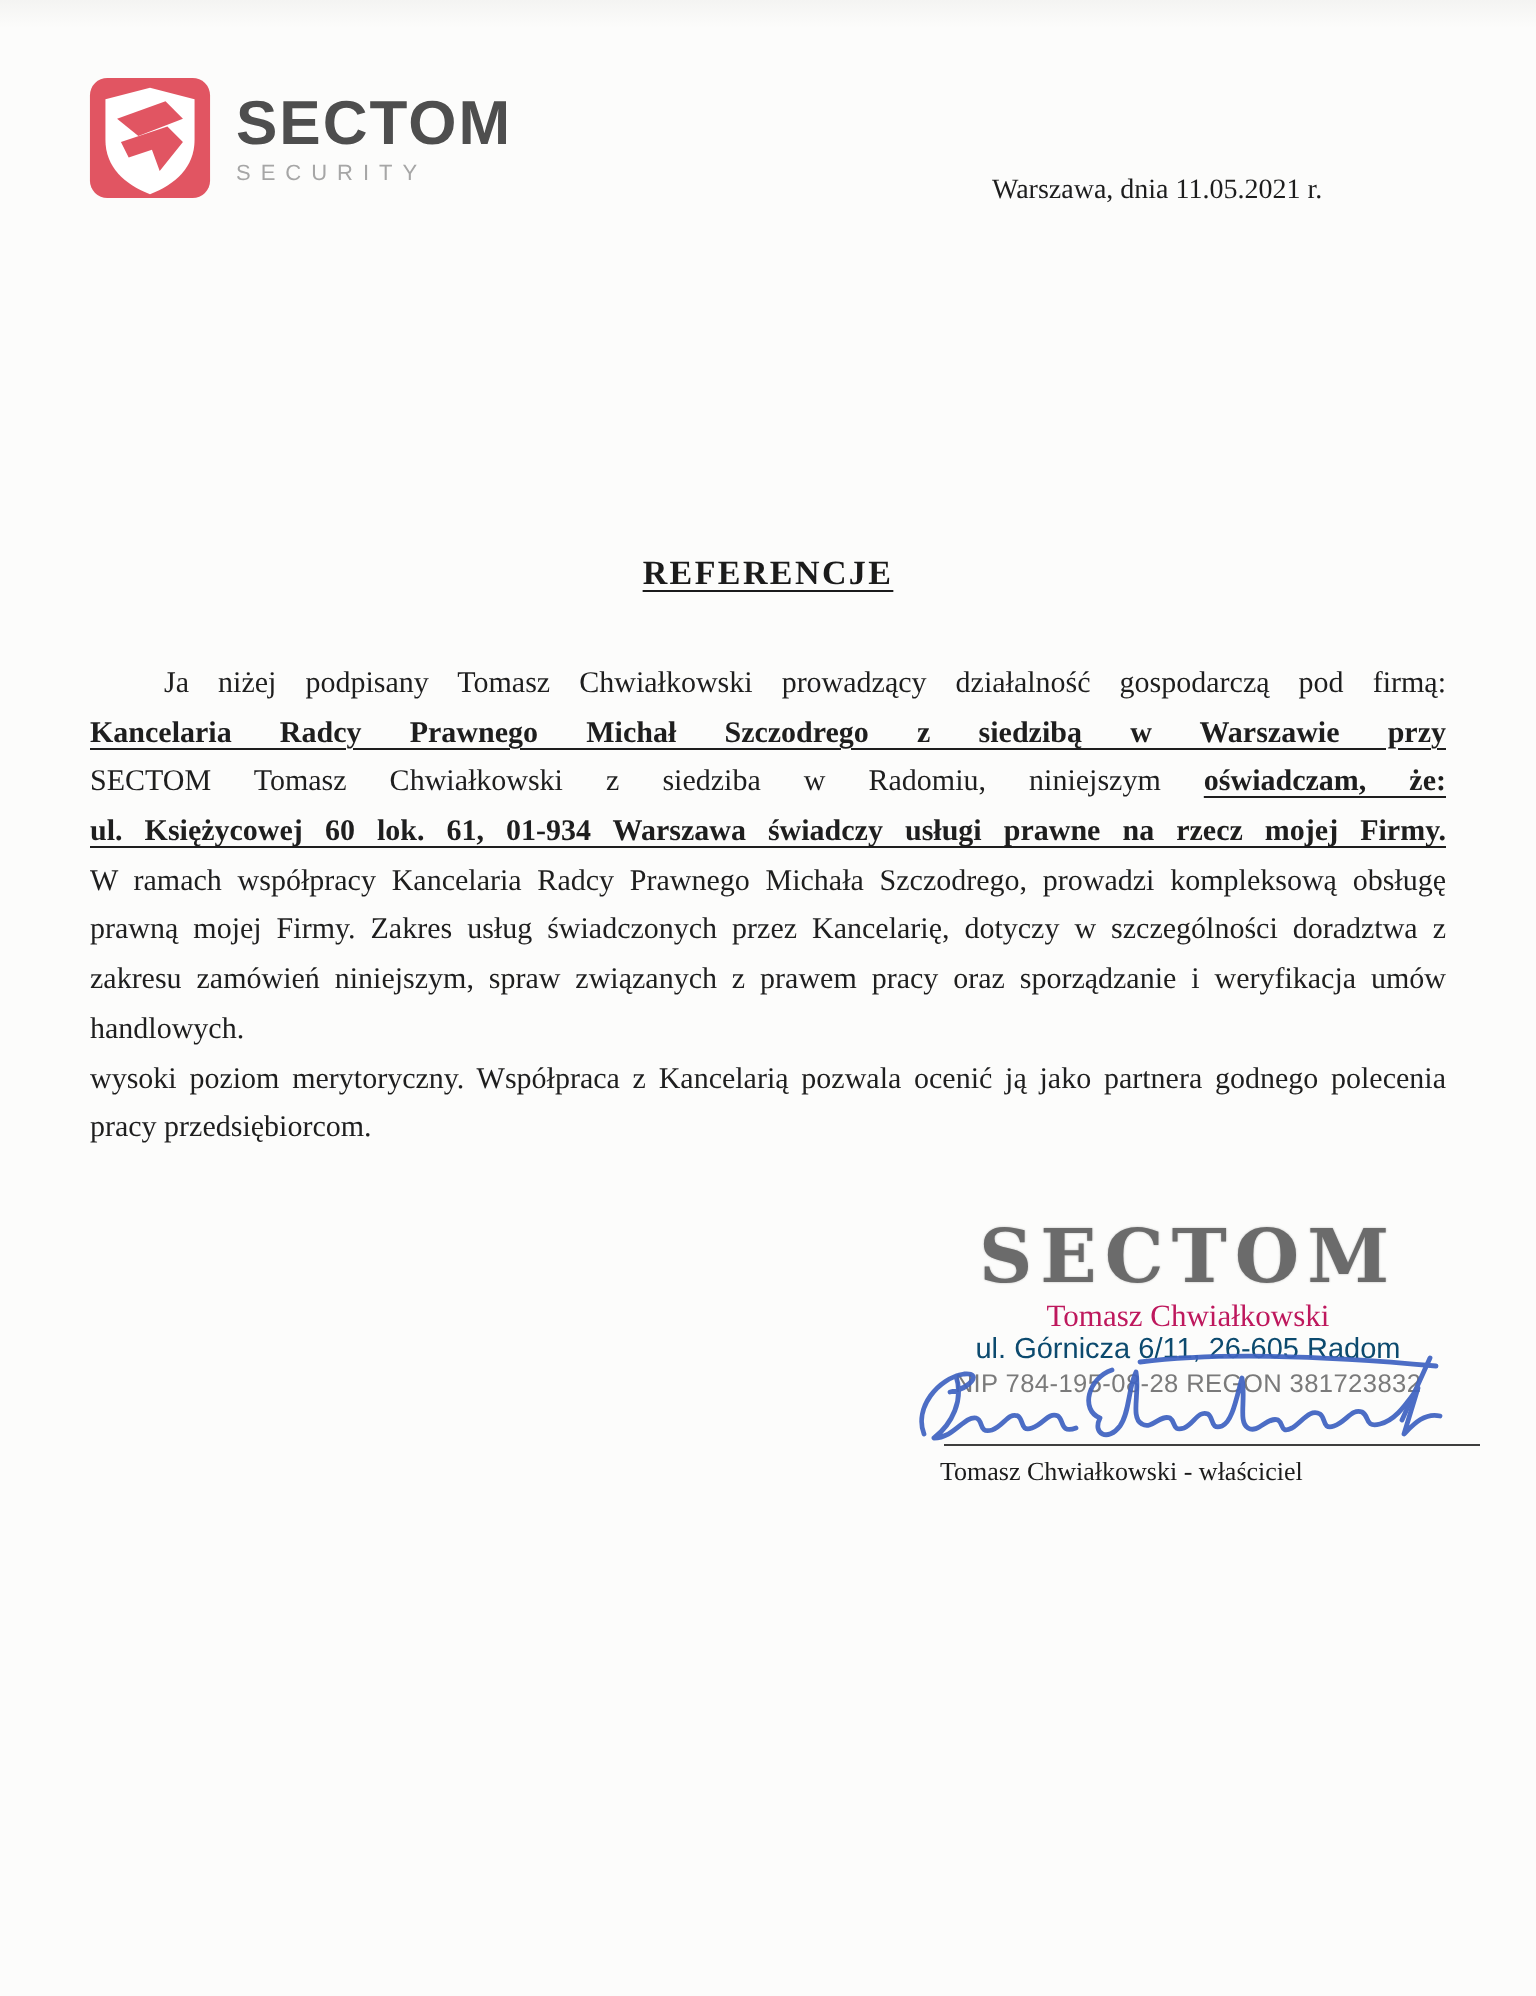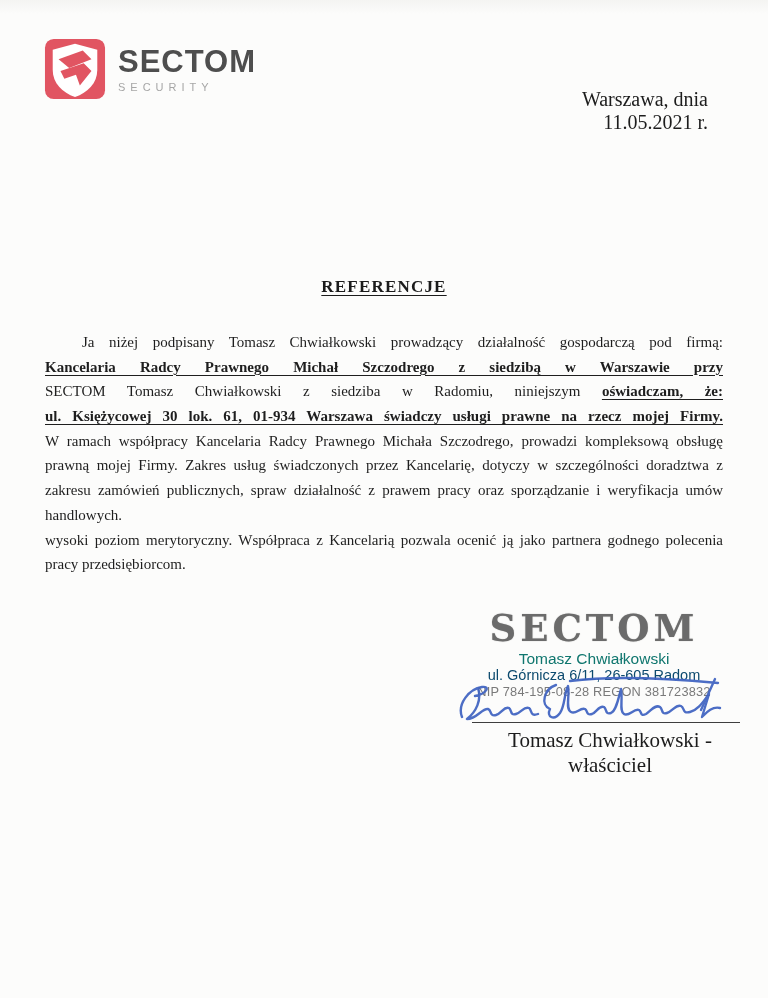--- a/index.html
+++ b/index.html
@@ -23,21 +23,21 @@
     font-size:31px;letter-spacing:1px;color:#4e4e4e;
   }
   .logo-sub{
     font-family:"Liberation Sans", sans-serif;font-weight:500;
     font-size:11px;letter-spacing:5px;color:#a6a6a6;margin-top:5px;
   }
 
   
   .dateline{
     position:absolute;left:496px;top:88px;width:212px;
-    font-size:20px;text-align:right;color:#1d1d1d;
+    font-size:14px;text-align:left;color:#1d1d1d;
   }
 
   
   .doc-title{position:absolute;left:0;top:277px;width:768px;text-align:center;}
   .doc-title span{
     font-weight:700;font-size:17px;letter-spacing:1.2px;color:#1b1b1b;
     text-decoration:underline;text-underline-offset:3px;text-decoration-thickness:1.4px;
   }
 
   
@@ -55,41 +55,41 @@
   .stamp{
     position:absolute;left:448px;top:610px;width:292px;text-align:center;
     pointer-events:none;
   }
   .stamp-company{
     font-family:"DejaVu Serif", serif;font-weight:700;font-size:37px;
     letter-spacing:4px;color:#585858;opacity:.88;line-height:1;
     text-shadow:0 0 1px rgba(88,88,88,.55);
   }
   .stamp-owner{
-    font-family:Liberation Sans, sans-serif;font-size:15.5px;color:#0f766e;
+    font-family:Liberation Serif, serif;font-size:15.5px;color:#be185d;
     margin-top:3px;line-height:1.1;
   }
   .stamp-address{
     font-family:"Liberation Sans", sans-serif;font-size:14.5px;color:#0c4a6e;
     margin-top:1px;line-height:1.1;
   }
   .stamp-ids{
     font-family:"Liberation Sans", sans-serif;font-size:12.8px;color:#7a7a7a;
     margin-top:1px;line-height:1.1;letter-spacing:.2px;
   }
 
   
   .signature-svg{position:absolute;left:452px;top:674px;width:288px;height:54px;}
   .signature-rule{
     position:absolute;left:472px;top:722px;width:268px;height:0;
     border-top:1.2px solid #3e3e3e;
   }
   .signatory{
-    position:absolute;left:470px;top:728px;width:280px;text-align:center;
-    font-size:21px;color:#1c1c1c;
+    position:absolute;left:470px;top:728px;width:280px;
+    font-size:13px;color:#1c1c1c;
   }
 </style>
 </head>
 <body>
 
 <div class="page">
 
   <div class="logo">
     <svg class="logo-badge" viewBox="0 0 64 66" aria-hidden="true">
       <rect x="1" y="2" width="62" height="62" rx="9" fill="#e15562"></rect>
@@ -106,24 +106,24 @@
   <div class="dateline">Warszawa, dnia 11.05.2021 r.</div>
 
   <div class="doc-title">
     <span>REFERENCJE</span>
   </div>
 
   <div class="doc-body">
     <div class="bl j indent">Ja niżej podpisany Tomasz Chwiałkowski prowadzący działalność gospodarczą pod firmą:</div>
     <div class="bl j emph">Kancelaria Radcy Prawnego  Michał Szczodrego z siedzibą w Warszawie przy</div>
     <div class="bl j"><span>SECTOM Tomasz Chwiałkowski z siedziba w Radomiu, niniejszym </span><span class="emph">oświadczam, że:</span></div>
-    <div class="bl j emph">ul. Księżycowej 30 lok. 61, 01-934 Warszawa świadczy usługi prawne na rzecz mojej Firmy.</div>
+    <div class="bl j emph">ul. Księżycowej 60 lok. 61, 01-934 Warszawa świadczy usługi prawne na rzecz mojej Firmy.</div>
     <div class="bl j">W ramach współpracy Kancelaria Radcy Prawnego Michała Szczodrego, prowadzi kompleksową obsługę</div>
     <div class="bl j">prawną mojej Firmy. Zakres usług świadczonych przez Kancelarię, dotyczy w szczególności doradztwa z</div>
-    <div class="bl j">zakresu zamówień publicznych, spraw działalność z prawem pracy oraz sporządzanie i weryfikacja umów</div>
+    <div class="bl j">zakresu zamówień niniejszym, spraw związanych z prawem pracy oraz sporządzanie i weryfikacja umów</div>
     <div class="bl left">handlowych.</div>
     <div class="bl j">wysoki poziom merytoryczny. Współpraca z Kancelarią pozwala ocenić ją jako partnera godnego polecenia</div>
     <div class="bl left">pracy przedsiębiorcom.</div>
   </div>
 
   <div class="stamp">
     <div class="stamp-company">SECTOM</div>
     <div class="stamp-owner">Tomasz Chwiałkowski</div>
     <div class="stamp-address">ul. Górnicza 6/11, 26-605 Radom</div>
     <div class="stamp-ids">NIP 784-195-08-28 REGON 381723832</div>

